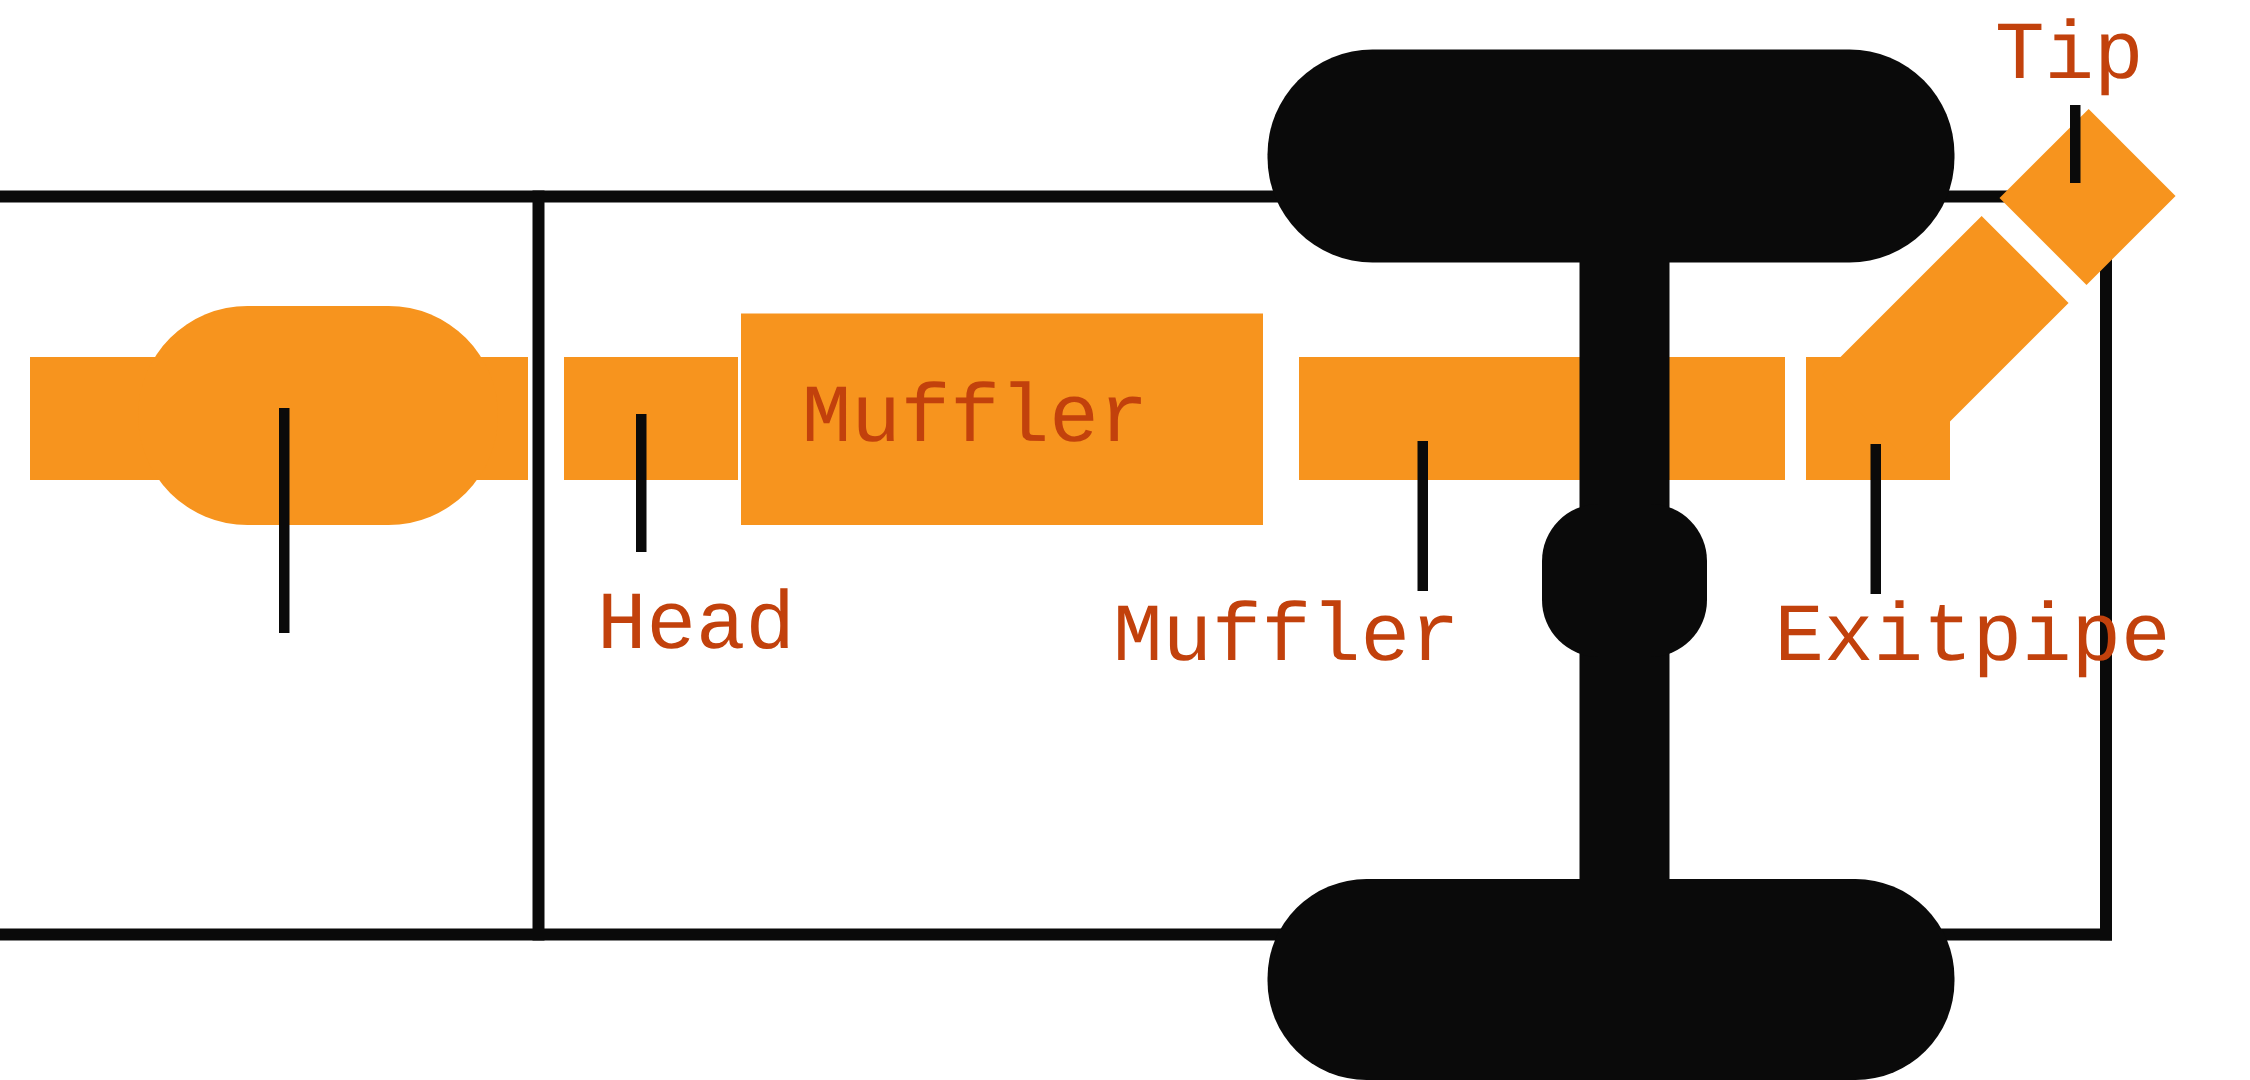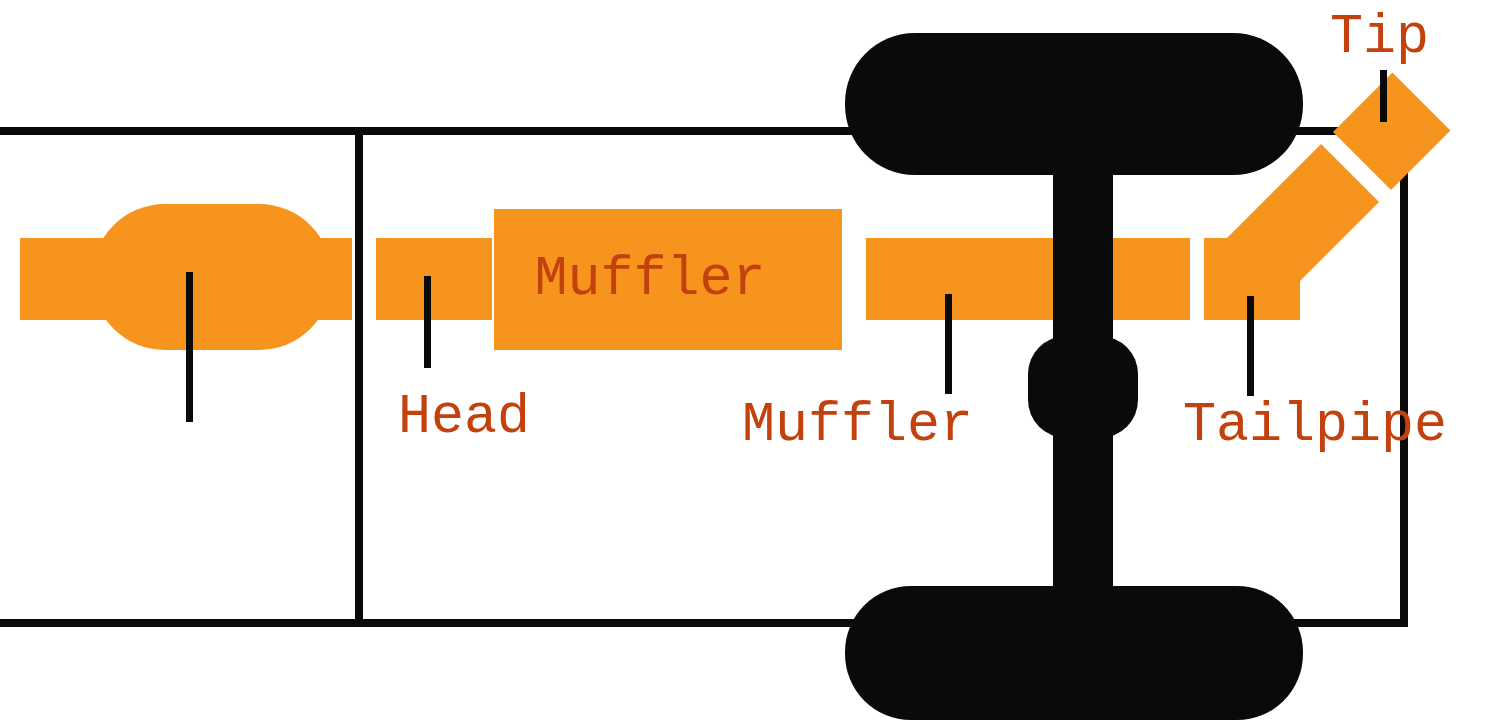--- a/index.html
+++ b/index.html
@@ -91,17 +91,17 @@
   <div class="label" style="left:398px; top:380px;">
     <span class="line">Head</span>
   </div>
 
   <div class="muffler-label-box">
     <span class="label" style="position:static;">Muffler</span>
   </div>
 
   <div class="label" style="left:742px; top:398px;">Muffler</div>
 
-  <div class="label" style="left:1183px; top:398px;">Tailpipe</div>
+  <div class="label" style="left:1183px; top:398px;">Exitpipe</div>
 
   <div class="label" style="left:1330px; top:10px;">Tip</div>
 
 </div>
 
 </body></html>

